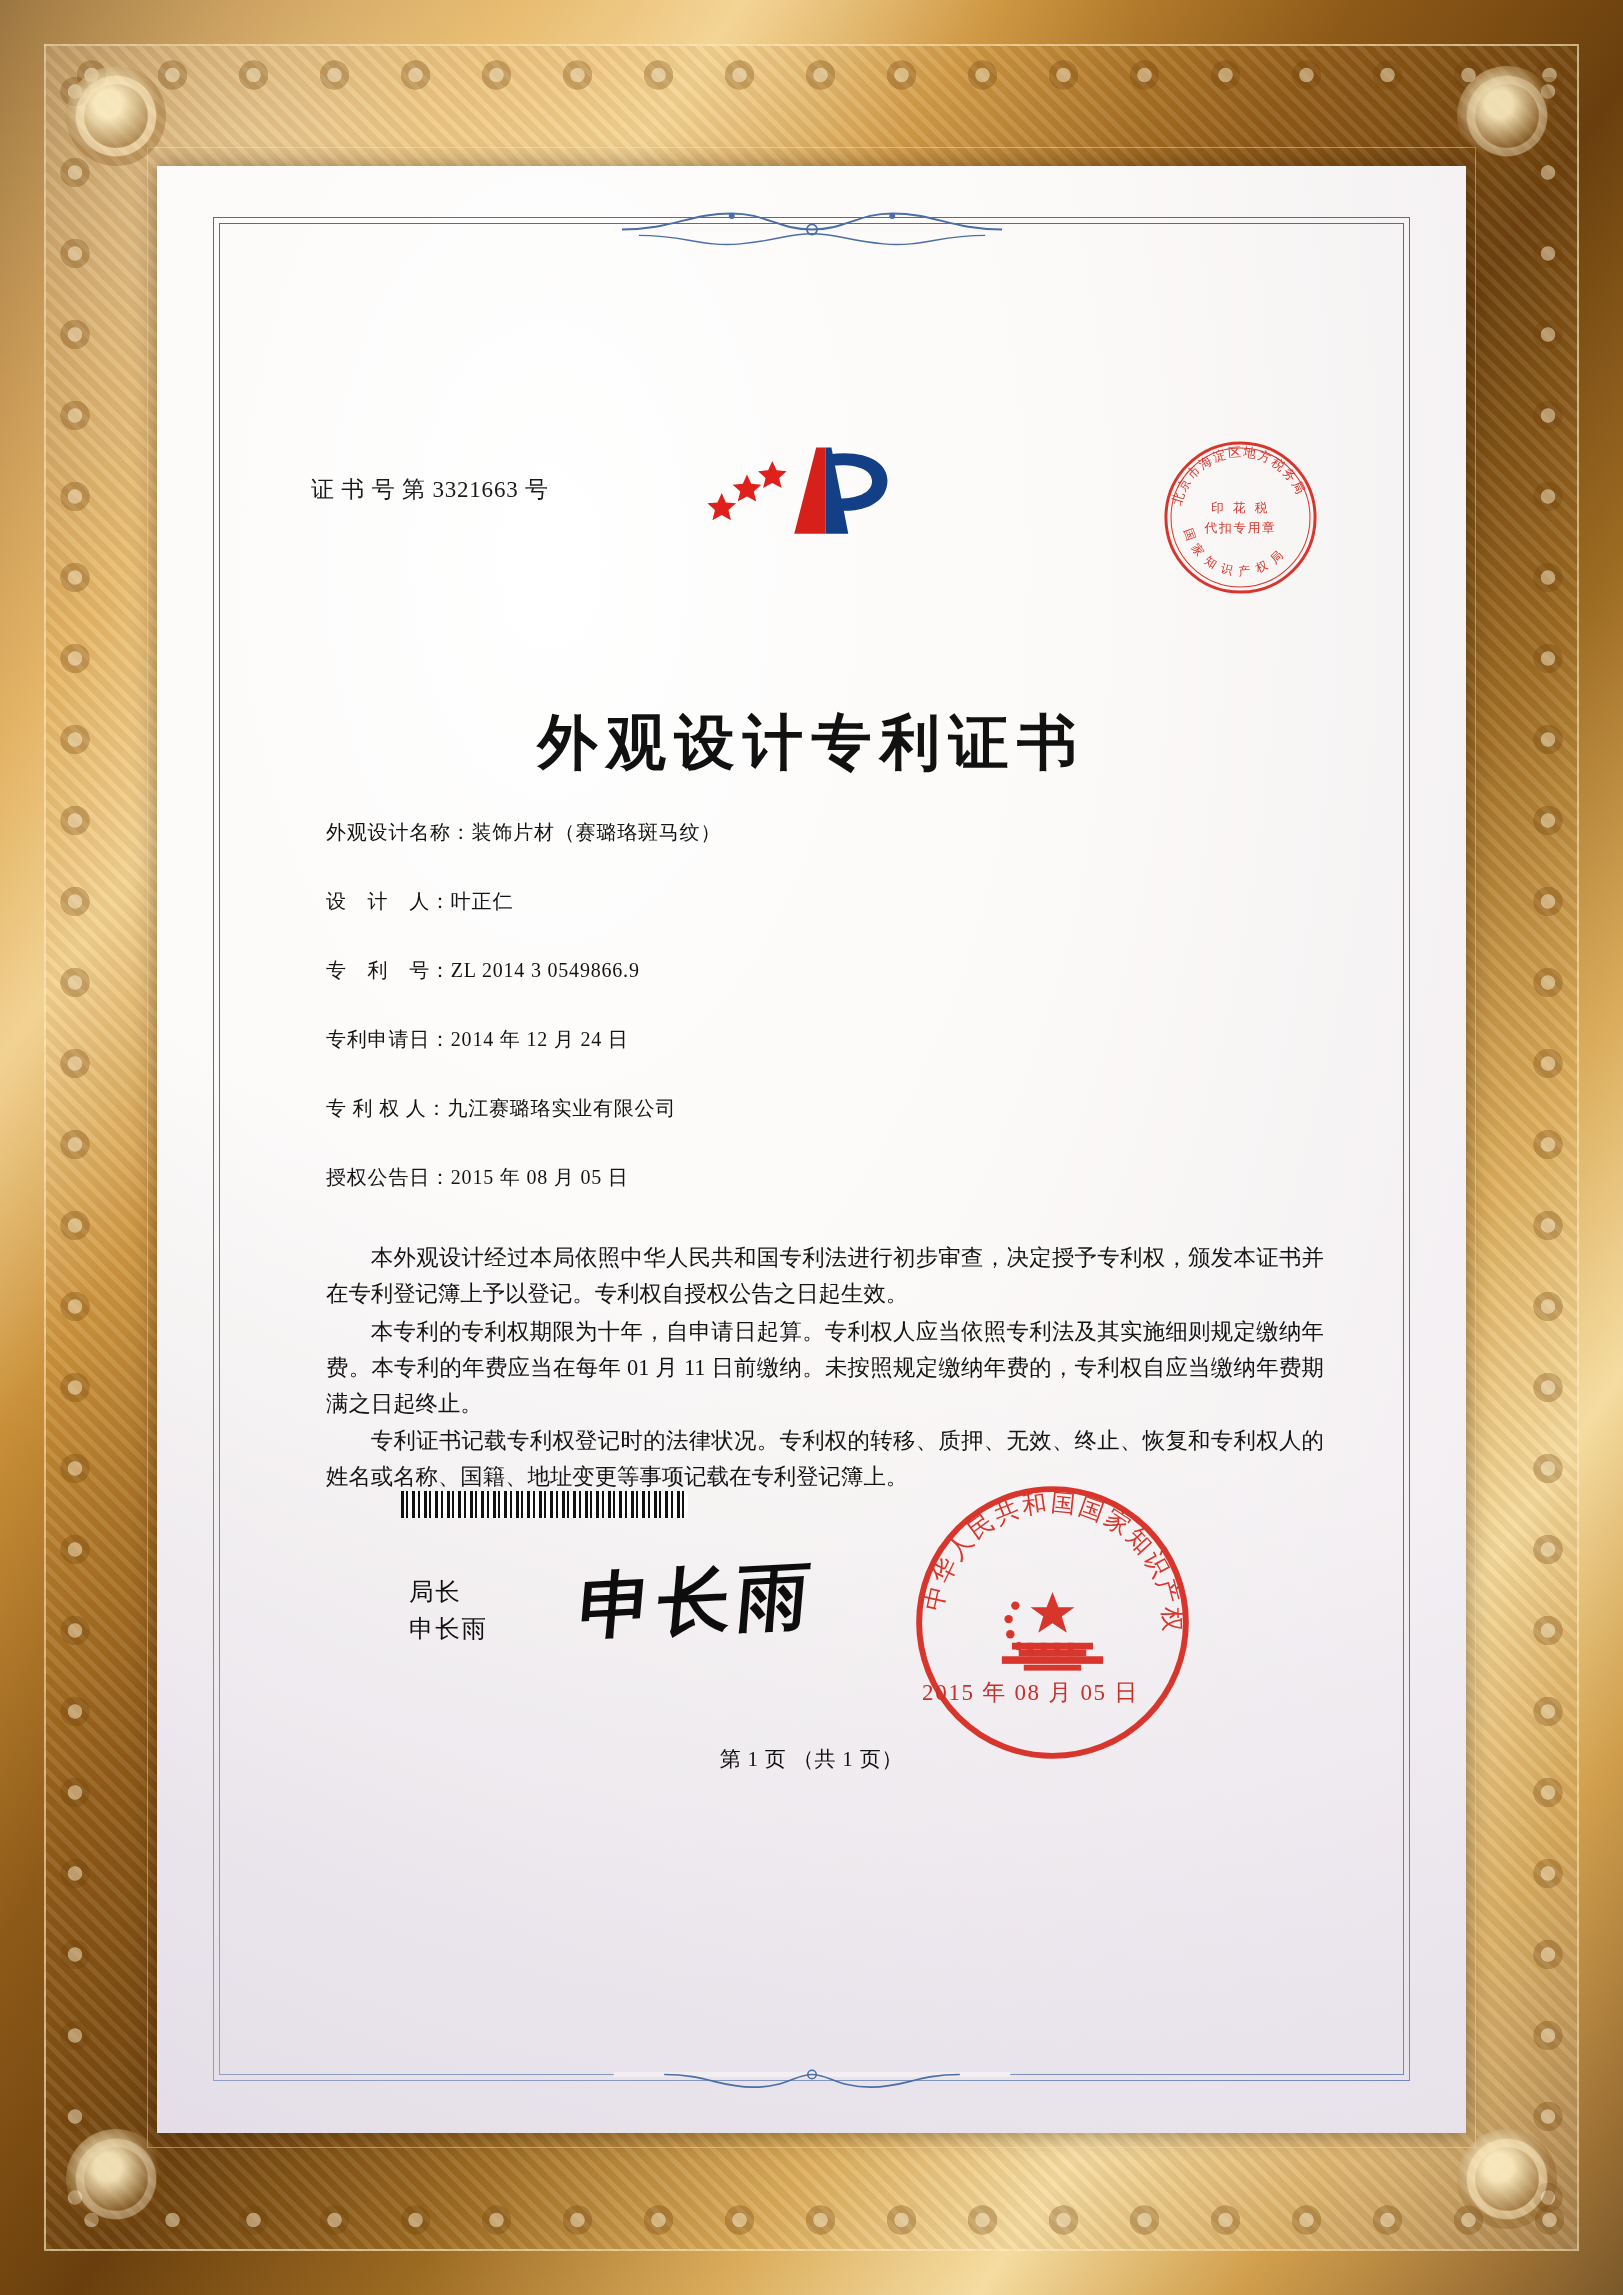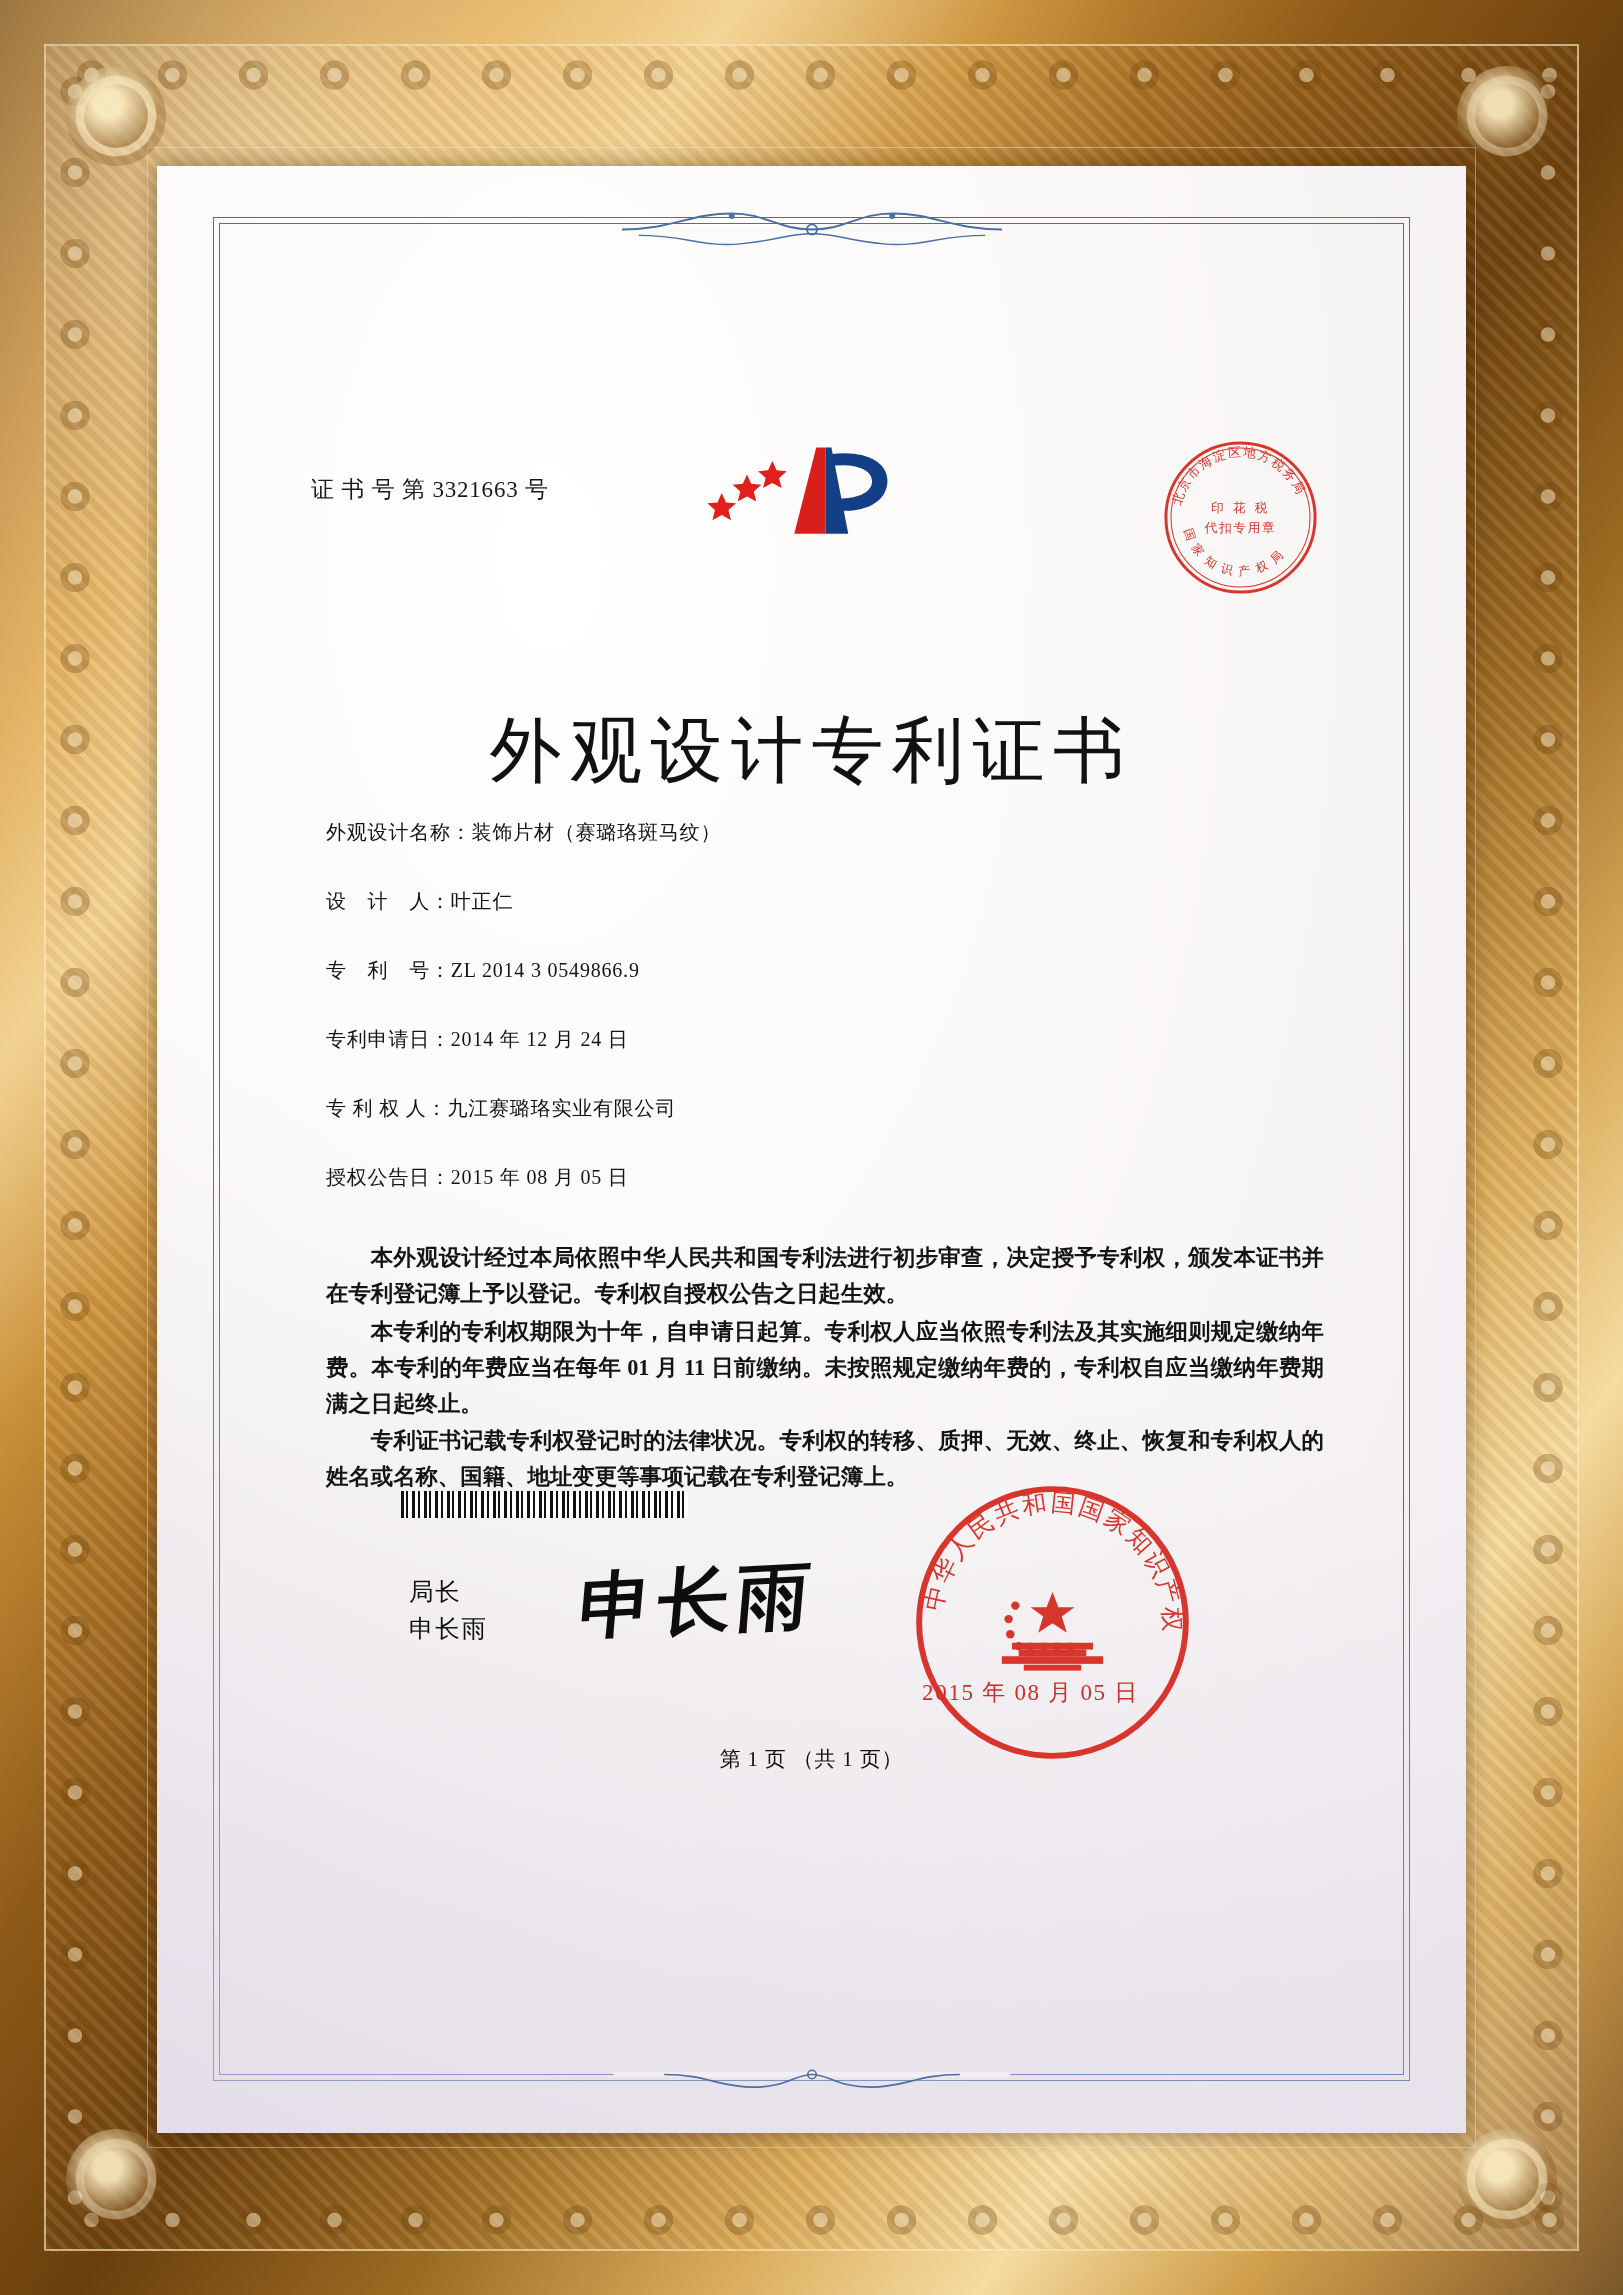--- a/index.html
+++ b/index.html
@@ -176,22 +176,22 @@
     top: 235px;
     width: 161px;
     height: 161px;
   }
 
   .doc-title {
     position: absolute;
     left: 0; right: 0;
     top: 501px;
     text-align: center;
-    font-size: 72px;
-    font-weight: normal;
+    font-size: 60px;
+    font-weight: bold;
     letter-spacing: 8.5px;
     color: #111;
     font-family: "DejaVu Serif", serif;
   }
 
   .fields {
     position: absolute;
     left: 169px;
     top: 617px;
     width: 998px;
@@ -209,21 +209,20 @@
   .paragraphs {
     position: absolute;
     left: 169px;
     top: 1038px;
     width: 998px;
     font-size: 22.4px;
     line-height: 36px;
     color: #141414;
     text-align: justify;
     font-family: "Liberation Serif", serif;
-    font-weight: bold;
   }
   .paragraphs p {
     margin: 0 0 1.7px 0;
     text-indent: 2em;
   }
 
   
   .barcode {
     position: absolute;
     left: 244px;

